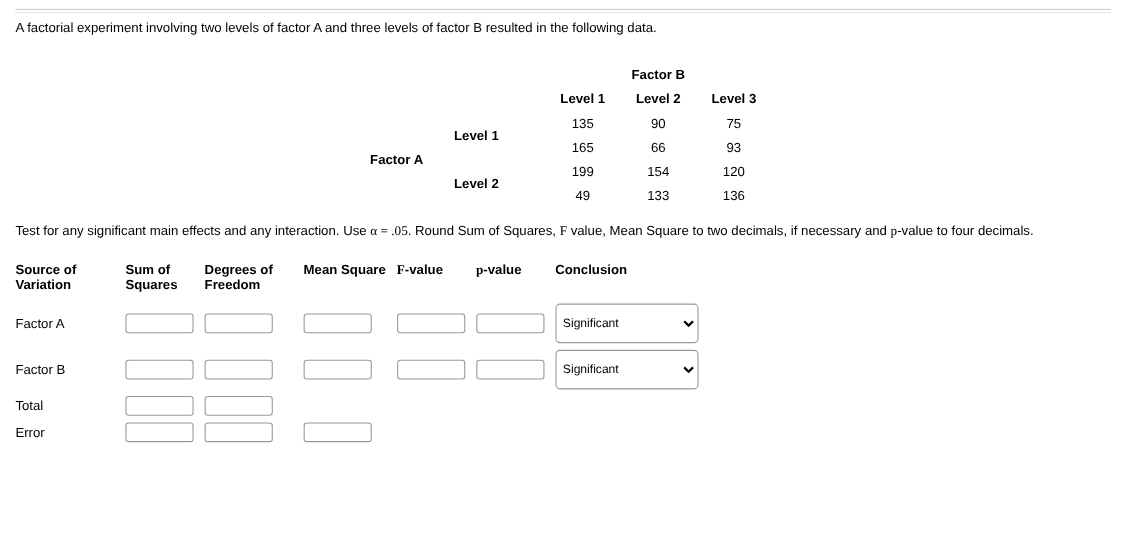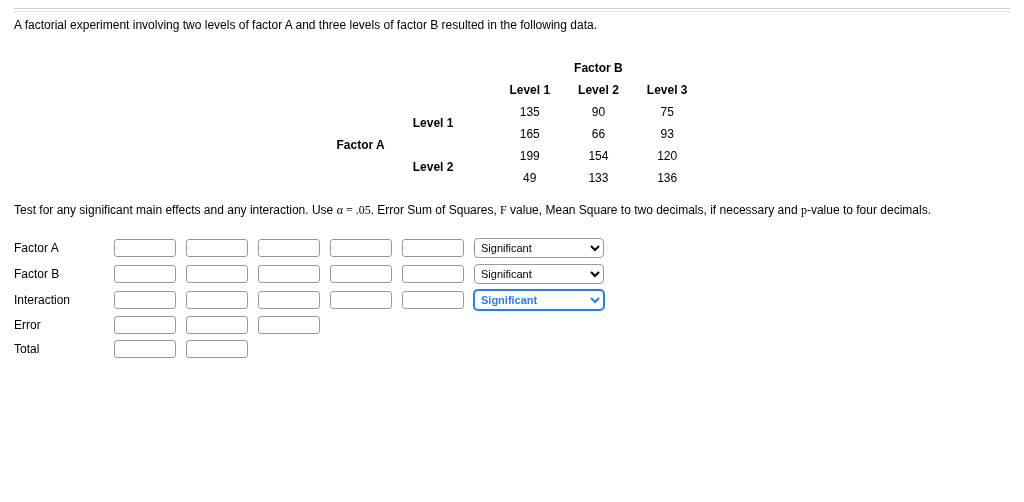--- a/index.html
+++ b/index.html
@@ -57,21 +57,21 @@
     width: 62px;
     height: 18px;
     border: 1px solid #999;
     border-radius: 3px;
     font-size: 12px;
     padding: 0 3px;
     box-sizing: border-box;
   }
   select.concl {
     width: 130px;
-    height: 20px;
+    height: 36px;
     font-size: 11px;
     border: 1px solid #999;
     border-radius: 4px;
     background: #fff;
     padding: 0 2px;
   }
   select.concl.focused {
     border: 1px solid #2a7de1;
     box-shadow: 0 0 0 1px #2a7de1;
     color: #2a7de1;
@@ -133,64 +133,64 @@
     <td></td>
         <td></td>
     <td>49</td>
     <td>133</td>
     <td>136</td>
   </tr>
 </tbody>
   </table>
 
 <div class="instr">
-  <span>Test for any significant main effects and any interaction. Use </span><span class="italic">α = .05</span><span>. Error Sum of Squares, </span><span class="italic">F</span><span> value, Mean Square to two decimals, if necessary and </span><span class="italic">p</span><span>-value to four decimals.</span>
+  <span>Test for any significant main effects and any interaction. Use </span><span class="italic">α = .05</span><span>. Round Sum of Squares, </span><span class="italic">F</span><span> value, Mean Square to two decimals, if necessary and </span><span class="italic">p</span><span>-value to four decimals.</span>
 </div>
 
 <table class="anova-table">
   <tbody>
+      <tr>
+    <th><span style="display:inline-block;width:80px">Source of<br>Variation</span></th>
+    <th><span style="display:inline-block;width:60px">Sum of<br>Squares</span></th>
+    <th><span style="display:inline-block;width:80px">Degrees of<br>Freedom</span></th>
+    <th>Mean Square</th>
+    <th><span class="italic" style="font-weight:bold">F</span>-value</th>
+    <th><span class="italic" style="font-weight:bold">p</span>-value</th>
+    <th>Conclusion</th>
+  </tr>
   <tr>
     <td class="rowlabel">Factor A</td>
     <td><input class="num" style=""></td>
     <td><input class="num" style=""></td>
     <td><input class="num" style=""></td>
     <td><input class="num" style=""></td>
     <td><input class="num" style=""></td>
     <td><select class="concl"><option>Significant</option></select></td>
   </tr>
   <tr>
     <td class="rowlabel">Factor B</td>
     <td><input class="num" style=""></td>
     <td><input class="num" style=""></td>
     <td><input class="num" style=""></td>
     <td><input class="num" style=""></td>
     <td><input class="num" style=""></td>
     <td><select class="concl"><option>Significant</option></select></td>
   </tr>
   <tr>
-    <td class="rowlabel">Interaction</td>
+    <td class="rowlabel">Total</td>
     <td><input class="num" style=""></td>
     <td><input class="num" style=""></td>
-    <td><input class="num" style=""></td>
-    <td><input class="num" style=""></td>
-    <td><input class="num" style=""></td>
-    <td><select class="concl focused"><option>Significant</option></select></td>
+    <td></td>
+        <td></td>
+        <td></td>
+        <td></td>
   </tr>
   <tr>
     <td class="rowlabel">Error</td>
     <td><input class="num" style=""></td>
     <td><input class="num" style=""></td>
     <td><input class="num" style=""></td>
     <td></td>
         <td></td>
         <td></td>
   </tr>
-  <tr>
-    <td class="rowlabel">Total</td>
-    <td><input class="num" style=""></td>
-    <td><input class="num" style=""></td>
-    <td></td>
-        <td></td>
-        <td></td>
-        <td></td>
-  </tr>
 </tbody>
   </table>
 
 </body></html>

